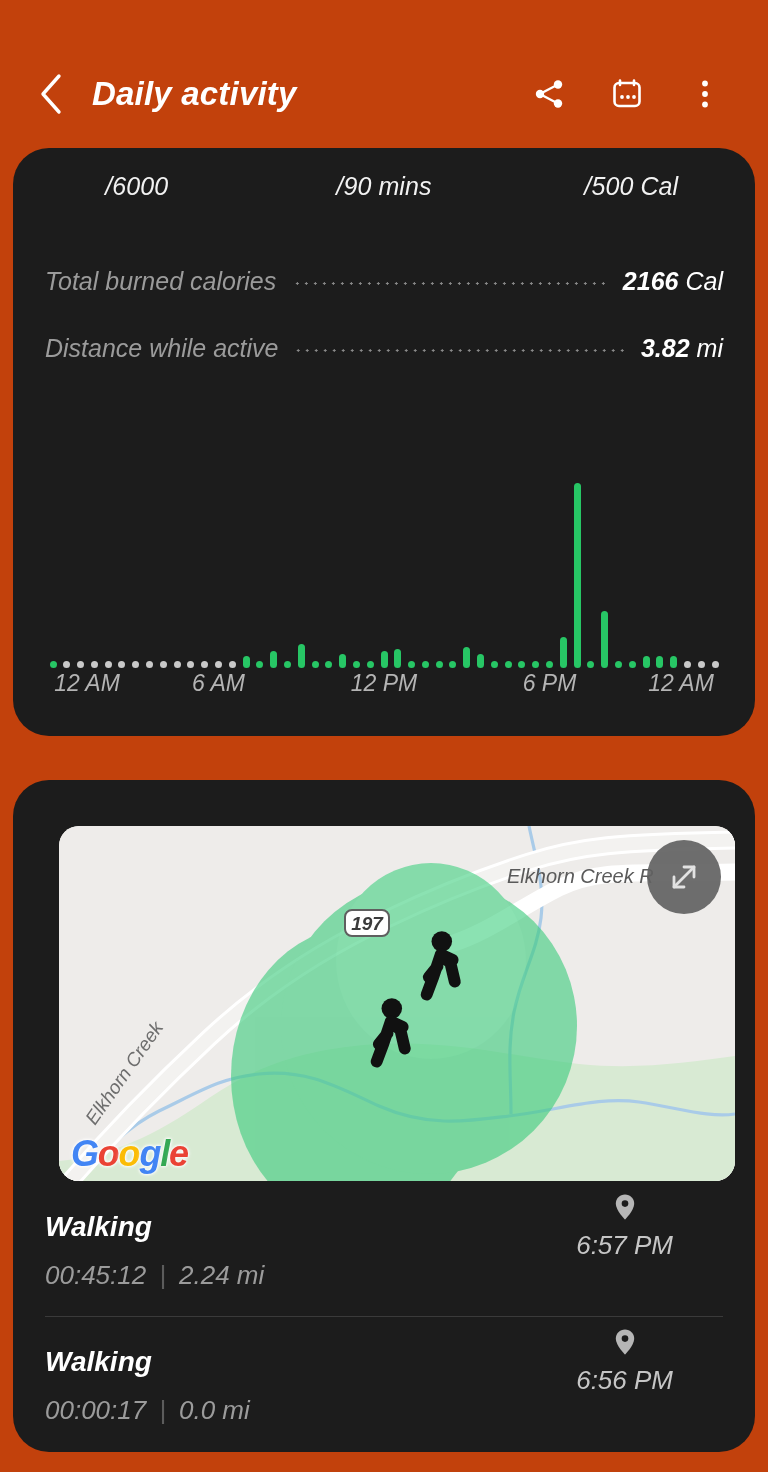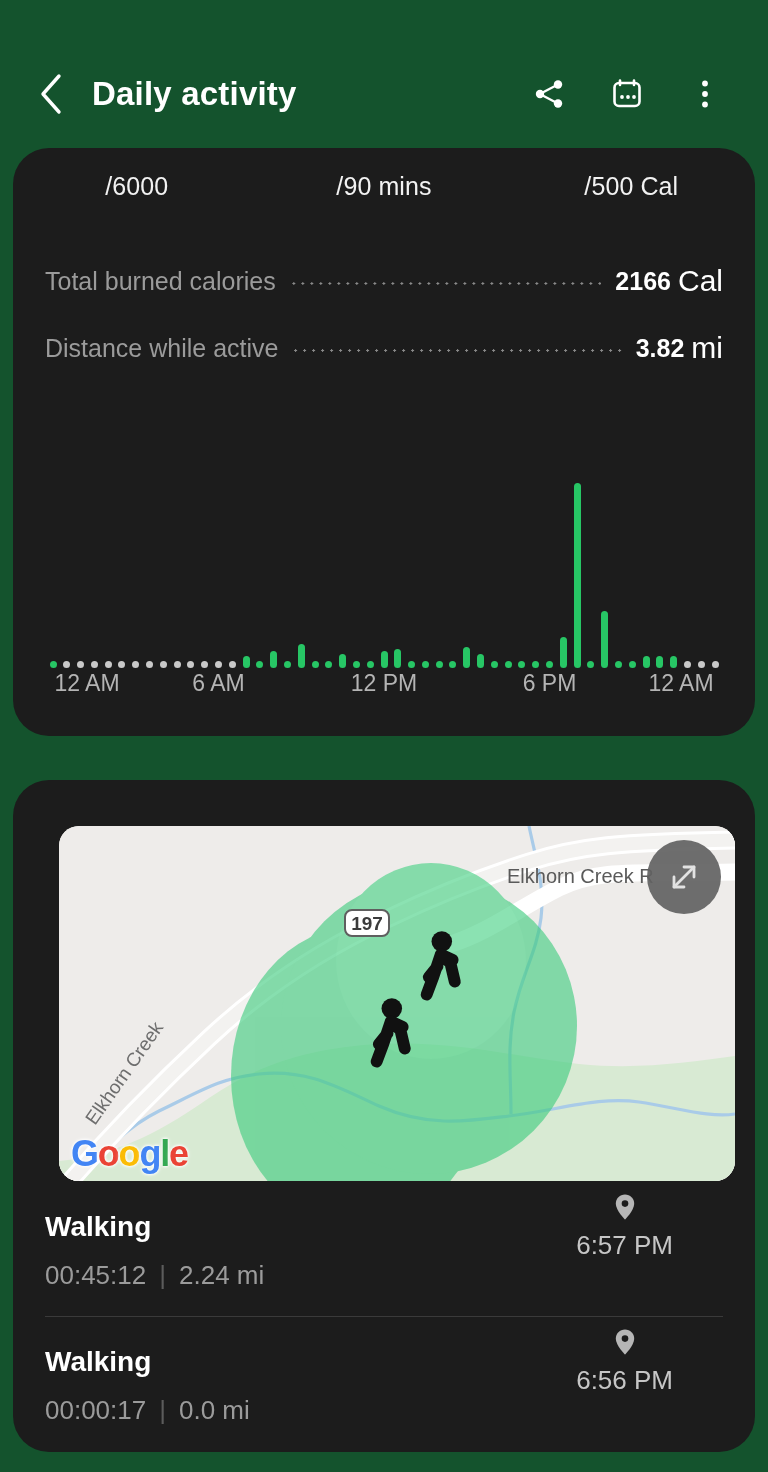--- a/index.html
+++ b/index.html
@@ -2,21 +2,21 @@
 <html><head>
 <meta charset="utf-8">
 <style>
   * { margin:0; padding:0; box-sizing:border-box; }
   html,body{
     width:768px; height:1472px;
     background:#000;
     font-family:"Liberation Sans", sans-serif;
     overflow:hidden;
   }
-  #root{ position:relative; width:768px; height:1472px; background:#14532d; }
+  #root{ position:relative; width:768px; height:1472px; background:#c2410c;font-style:italic; }
 
   
   .appbar{
     position:absolute; left:0; top:40px; width:768px; height:108px;
     display:flex; align-items:center; padding:0 38px 0 38px;
   }
   .back-btn{
     width:40px; height:52px; flex:none; display:flex; align-items:center;
     justify-content:flex-start; cursor:pointer;
   }
@@ -55,21 +55,21 @@
   #stat-0{ top:113px; }
   #stat-1{ top:180px; }
   .stat-label{ color:#9b9b9b; font-size:25px; font-weight:400; white-space:nowrap; }
   .stat-dots{
     flex:1; height:3px; margin:4px 14px 0 16px;
     background-image:radial-gradient(circle, #8a8a8a 1.1px, transparent 1.3px);
     background-size:9px 3px; background-repeat:repeat-x;
     background-position:center;
   }
   .stat-value{ color:#fff; font-size:25px; font-weight:700; white-space:nowrap; }
-  .stat-unit{ color:#fff; font-size:30px; font-weight:400; margin-left:7px; }
+  .stat-unit{ color:#fff; font-size:25px; font-weight:400; margin-left:7px; }
 
   
   .chart-wrap{ position:absolute; left:0; top:330px; width:742px; height:230px; }
   .chart-plot{ position:absolute; left:40px; top:0; width:662px; height:190px; }
   .bar{
     position:absolute; bottom:0; width:7px; border-radius:3.5px;
   }
   .chart-axis{
     position:absolute; left:20px; top:192px; width:702px; height:36px;
   }

